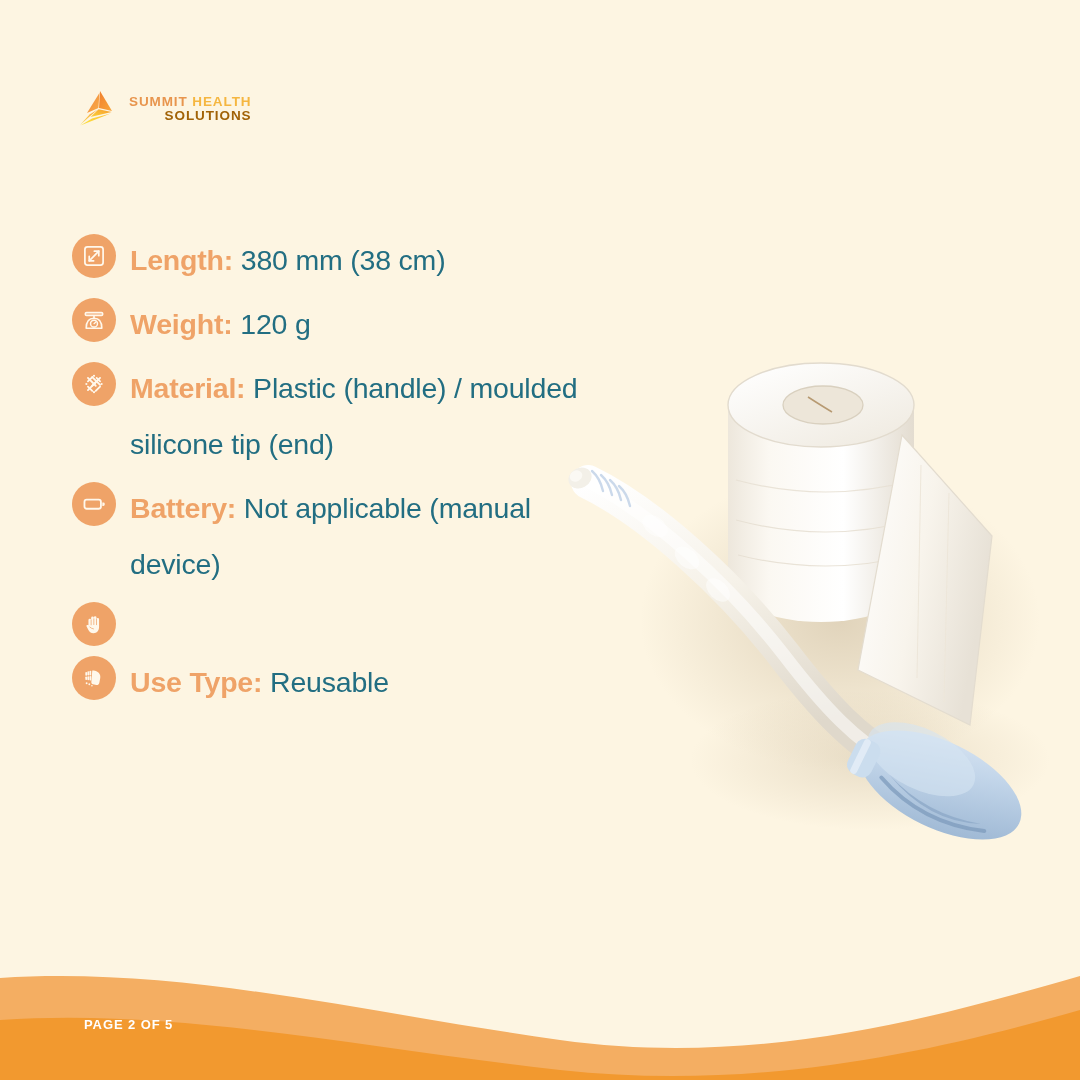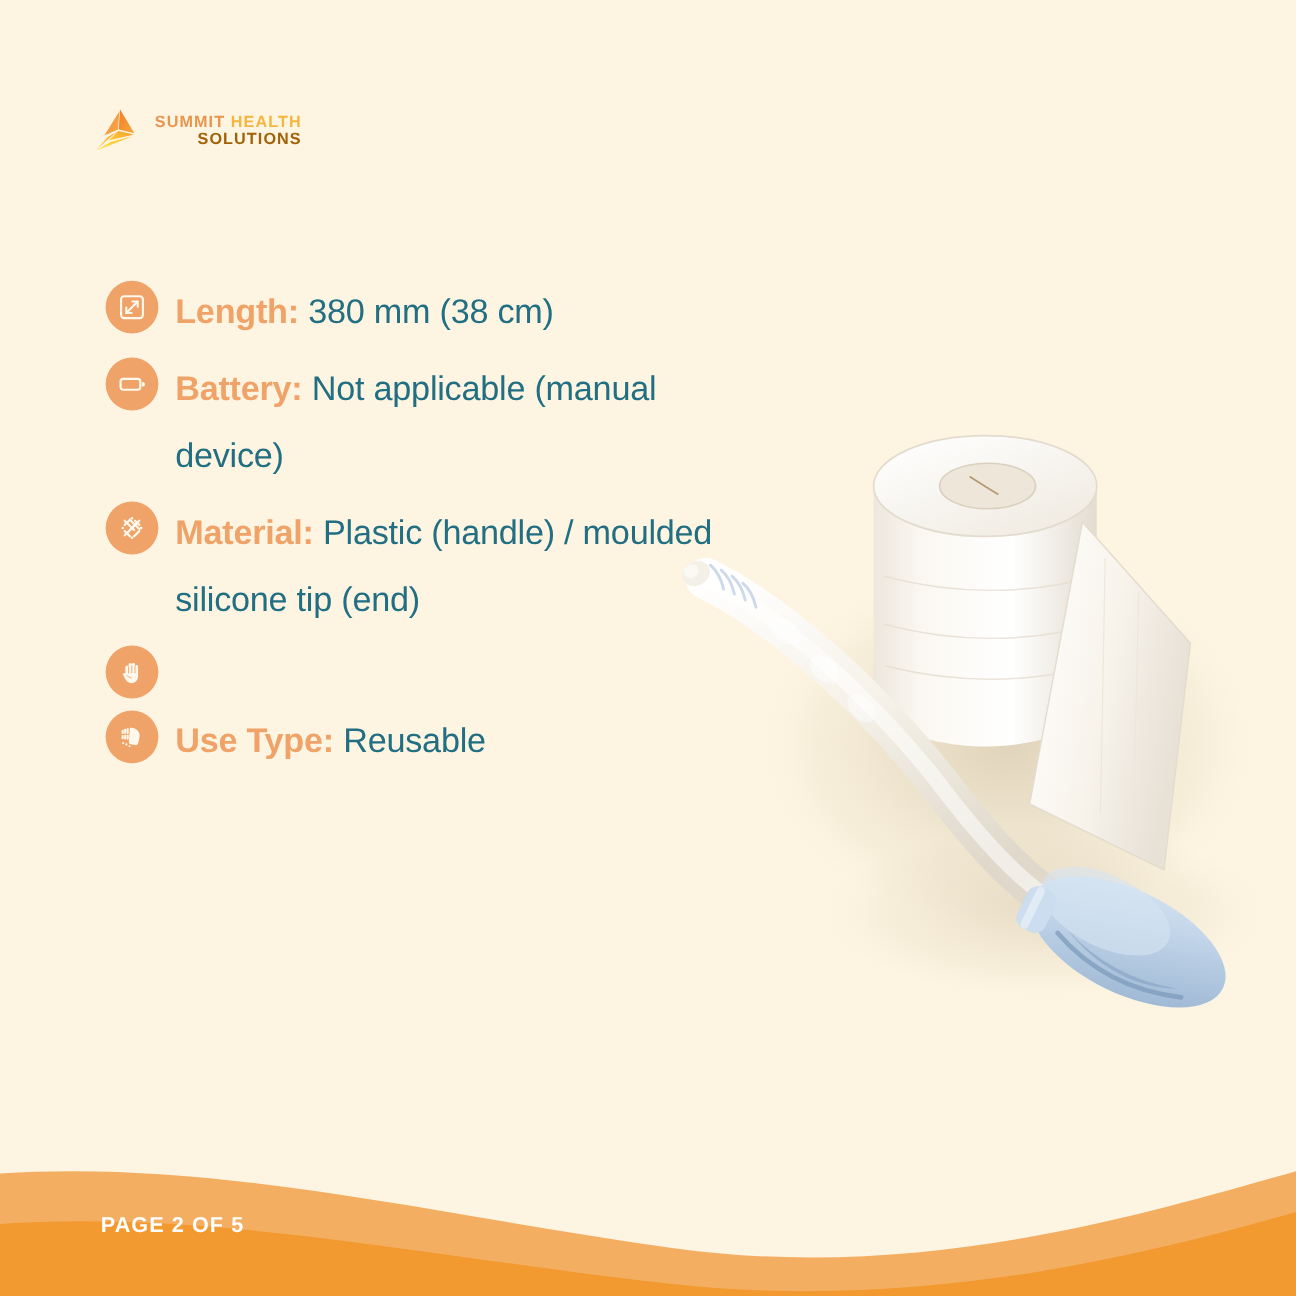--- a/index.html
+++ b/index.html
@@ -70,21 +70,21 @@
     font-weight: bold;
     font-size: 52px;
     color: #EFA969;
     letter-spacing: -0.6px;
     white-space: nowrap;
   }
 
   
   .spec-list {
     position: absolute;
-    left: 88px;
+    left: 72px;
     top: 232px;
     width: 520px;
   }
   .spec-row {
     display: flex;
     align-items: flex-start;
     margin-bottom: 8px;
   }
   .spec-icon {
     flex: 0 0 44px;
@@ -126,21 +126,21 @@
     left: 0;
     bottom: 0;
     width: 1080px;
     height: 200px;
   }
   .waves svg { display: block; }
   .page-num {
     position: absolute;
     left: 84px;
     bottom: 48px;
-    font-size: 18px;
+    font-size: 13px;
     font-weight: bold;
     letter-spacing: 0.9px;
     color: #FFFFFF;
   }
 </style>
 </head>
 <body>
 
 <div class="page">
 
@@ -182,29 +182,31 @@
         <svg viewBox="0 0 30 30" width="26" height="26">
           <rect x="4.5" y="4.5" width="21" height="21" rx="3" fill="none" stroke="#FFF8EC" stroke-width="2"></rect>
           <line x1="9.5" y1="20.5" x2="20.5" y2="9.5" stroke="#FFF8EC" stroke-width="2" stroke-linecap="round"></line>
           <polyline points="20.5,14.6 20.5,9.5 15.4,9.5" fill="none" stroke="#FFF8EC" stroke-width="2" stroke-linecap="round" stroke-linejoin="round"></polyline>
           <polyline points="9.5,15.4 9.5,20.5 14.6,20.5" fill="none" stroke="#FFF8EC" stroke-width="2" stroke-linecap="round" stroke-linejoin="round"></polyline>
         </svg>
       </span>
       <span class="spec-text"><b class="spec-label">Length:</b><span> 380 mm (38 cm)</span></span>
     </div>
 
-
-    <div class="spec-row">
-      <span class="spec-icon">
-        <svg viewBox="0 0 30 30" width="26" height="26">
-          <rect x="4" y="10" width="19" height="10.5" rx="2.6" fill="none" stroke="#FFF8EC" stroke-width="2.1"></rect>
-          <path d="M24.6 13.2 h1.2 a1.6 1.6 0 0 1 1.6 1.6 v0.9 a1.6 1.6 0 0 1 -1.6 1.6 h-1.2 z" fill="#FFF8EC"></path>
-        </svg>
-      </span>
-      <span class="spec-text"><b class="spec-label">Battery:</b><span> Not applicable (manual device)</span></span>
+    <div class="spec-row">
+      <span class="spec-icon">
+        <svg viewBox="0 0 30 30" width="26" height="26">
+          <rect x="5" y="6.5" width="20" height="3.2" rx="1.4" fill="none" stroke="#FFF8EC" stroke-width="1.9"></rect>
+          <line x1="15" y1="9.8" x2="15" y2="12.6" stroke="#FFF8EC" stroke-width="1.9"></line>
+          <path d="M6 24.5 Q6 13 15 13 Q24 13 24 24.5 Z" fill="none" stroke="#FFF8EC" stroke-width="1.9" stroke-linejoin="round"></path>
+          <circle cx="15" cy="19.2" r="4" fill="none" stroke="#FFF8EC" stroke-width="1.7"></circle>
+          <line x1="15" y1="19.2" x2="17.1" y2="17.4" stroke="#FFF8EC" stroke-width="1.5" stroke-linecap="round"></line>
+        </svg>
+      </span>
+      <span class="spec-text"><b class="spec-label">Weight:</b><span> 120 g</span></span>
     </div>
 
     <div class="spec-row">
       <span class="spec-icon">
         <svg viewBox="0 0 30 30" width="26" height="26">
           <g stroke="#FFF8EC" stroke-width="2.1" stroke-linecap="round" fill="none">
             <line x1="8" y1="12" x2="13" y2="7"></line>
             <line x1="13" y1="17" x2="22" y2="8"></line>
             <line x1="8" y1="22" x2="17" y2="13"></line>
             <line x1="17" y1="23" x2="22" y2="18"></line>
@@ -220,20 +222,30 @@
             <circle cx="15" cy="24.4" r="1.25"></circle>
           </g>
         </svg>
       </span>
       <span class="spec-text"><b class="spec-label">Material:</b><span> Plastic (handle) / moulded silicone tip (end)</span></span>
     </div>
 
     <div class="spec-row">
       <span class="spec-icon">
         <svg viewBox="0 0 30 30" width="26" height="26">
+          <rect x="4" y="10" width="19" height="10.5" rx="2.6" fill="none" stroke="#FFF8EC" stroke-width="2.1"></rect>
+          <path d="M24.6 13.2 h1.2 a1.6 1.6 0 0 1 1.6 1.6 v0.9 a1.6 1.6 0 0 1 -1.6 1.6 h-1.2 z" fill="#FFF8EC"></path>
+        </svg>
+      </span>
+      <span class="spec-text"><b class="spec-label">Battery:</b><span> Not applicable (manual device)</span></span>
+    </div>
+
+    <div class="spec-row">
+      <span class="spec-icon">
+        <svg viewBox="0 0 30 30" width="26" height="26">
           <path d="M8.6 16.2 V10.4 a1.55 1.55 0 0 1 3.1 0 V8.0 a1.55 1.55 0 0 1 3.1 0 V7.7 a1.55 1.55 0 0 1 3.1 0 V9.3 a1.5 1.5 0 0 1 2.95 0.3 V18.6 c0 4.1 -2.6 7.1 -6.3 7.1 c-3.3 0 -5.1 -2.0 -6.3 -4.4 l-1.9 -3.6 c-0.6 -1.15 1.0 -2.3 1.85 -1.25 z" fill="#FFF8EC"></path>
           <g stroke="#EFA368" stroke-width="0.85" fill="none" stroke-linecap="round">
             <line x1="11.7" y1="10.4" x2="11.7" y2="16.0"></line>
             <line x1="14.8" y1="9.0" x2="14.8" y2="15.6"></line>
             <line x1="17.9" y1="9.3" x2="17.9" y2="15.8"></line>
             <path d="M10.2 18.6 q2.0 1.8 4.2 2.1"></path>
           </g>
         </svg>
       </span>
     </div>

